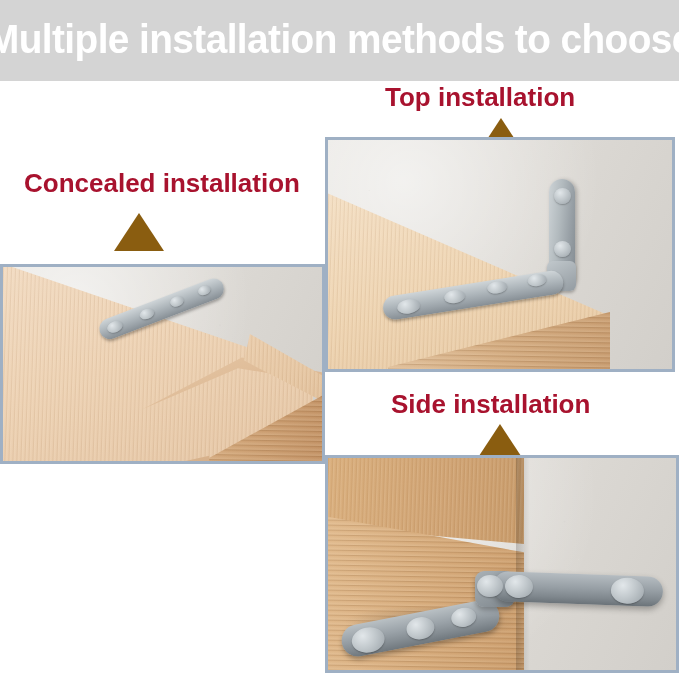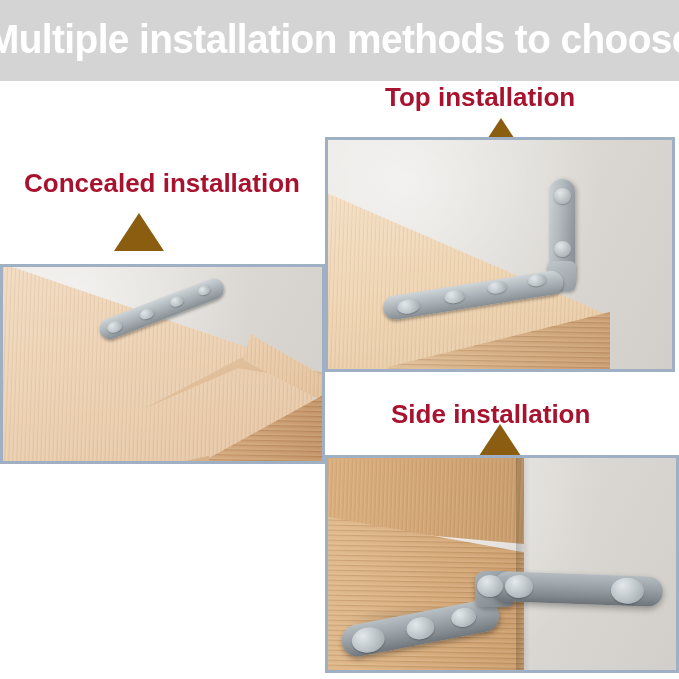--- a/index.html
+++ b/index.html
@@ -49,21 +49,21 @@
     color: #a8122e;
     font-family: "Liberation Sans", sans-serif;
     font-weight: bold;
     font-size: 26px;
     line-height: 1;
     white-space: nowrap;
     text-align: center;
   }
   .label-concealed { left: 24px;  top: 170px; }
   .label-top       { left: 385px; top: 84px; }
-  .label-side      { left: 391px; top: 401px; }
+  .label-side      { left: 391px; top: 391px; }
 
   
   .tri {
     position: absolute;
     width: 0;
     height: 0;
     border-left: 25px solid transparent;
     border-right: 25px solid transparent;
     border-bottom: 38px solid #8a5d10;
   }

